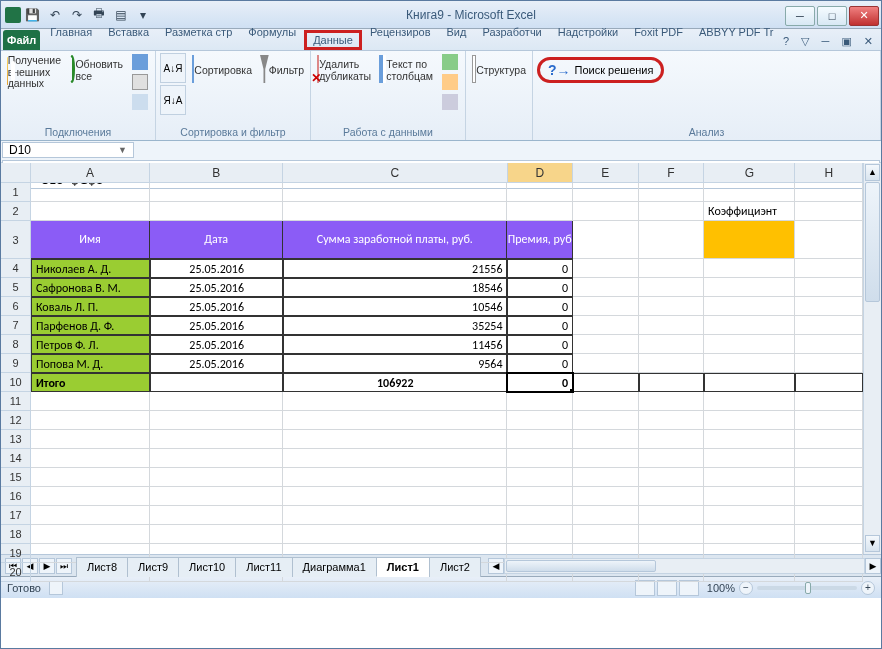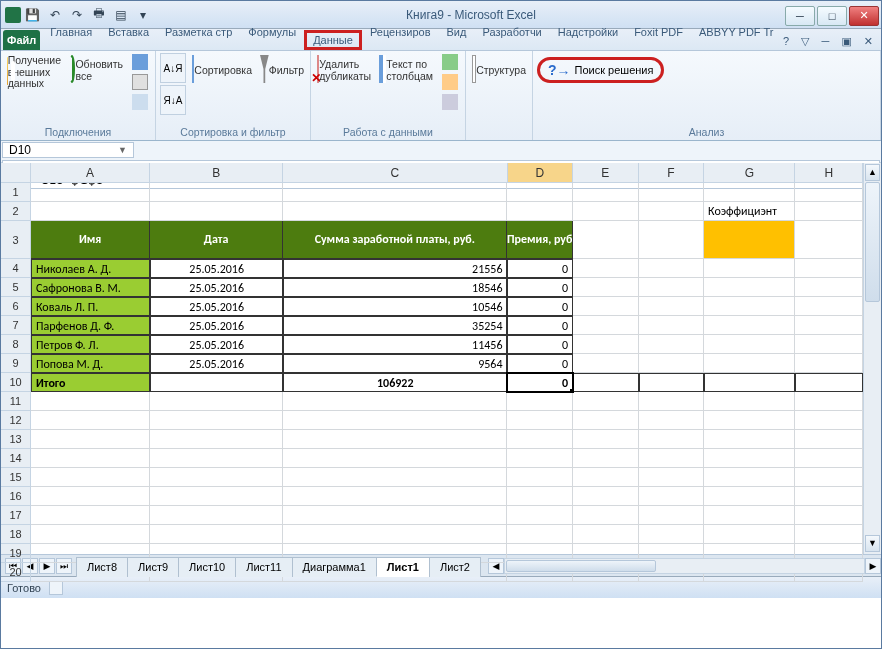--- a/index.html
+++ b/index.html
@@ -61,21 +61,21 @@
   .cells { position:absolute; left:30px; top:20px; right:18px; bottom:0; }
   .row { display:flex; height:19px; }
   .row.thick{ height:38px;}
   .cell { border-right:1px solid #d4d8dc; border-bottom:1px solid #d4d8dc; font-size:12px; font-family:Calibri,sans-serif; padding:0 4px; display:flex; align-items:center; overflow:hidden; white-space:nowrap;}
   .cell.rt{ justify-content:flex-end;}
   .cell.ct{ justify-content:center;}
   
   .cA{width:120px;} .cB{width:134px;} .cC{width:226px;} .cD{width:66px;} .cE{width:66px;} .cF{width:66px;} .cG{width:92px;} .cH{width:68px;}
 
   
-  .th { background:#4d7c0f; color:#fff; font-weight:bold; justify-content:center; text-align:center; line-height:1.2; border-right:1px solid #333; border-bottom:1px solid #333;}
+  .th { background:#8b5cf6; color:#fff; font-weight:normal; justify-content:center; text-align:center; line-height:1.2; border-right:1px solid #333; border-bottom:1px solid #333;}
   .namecell{ background:#9acd32; border:1px solid #333;}
   .datacell{ background:#fff; border:1px solid #333;}
   .totrow .cell{ border:1px solid #333; font-weight:bold;}
   .totname{ background:#9acd32;}
   .orange{ background:#ffc000;}
   .sel-cell{ outline:2px solid #000; outline-offset:-1px; position:relative;}
   .sel-cell::after{ content:""; position:absolute; right:-3px; bottom:-3px; width:5px; height:5px; background:#000;}
 
   .vscroll{ position:absolute; right:0; top:0; width:18px; bottom:0; background:#e8eef4; border-left:1px solid #c5d4e3;}
   .vscroll .arrow{ height:17px; background:linear-gradient(#f4f8fc,#d8e4ef); border:1px solid #b5c7da; margin:1px; text-align:center; font-size:9px; line-height:15px; cursor:pointer;}
@@ -529,13 +529,28 @@
       </div>
     <div class="arrow">▶</div>
   </div>
 </div>
 
 <div class="status">
   <div style="display:flex;align-items:center;gap:8px;">
     <span>Готово</span>
     <span style="width:14px;height:14px;border:1px solid #b5c7da;background:#eef4fa;display:inline-block;"></span>
   </div>
+  <div style="display:flex;align-items:center;gap:8px;">
+    <div class="views">
+      <div class="vbtn"></div>
+      <div class="vbtn"></div>
+      <div class="vbtn"></div>
+    </div>
+    <div class="zoom">
+      <span>100%</span>
+      <div class="zbtn">−</div>
+      <div class="zslider">
+          <div class="knob"></div>
+        </div>
+      <div class="zbtn">+</div>
+    </div>
+  </div>
 </div>
 
 </body></html>

